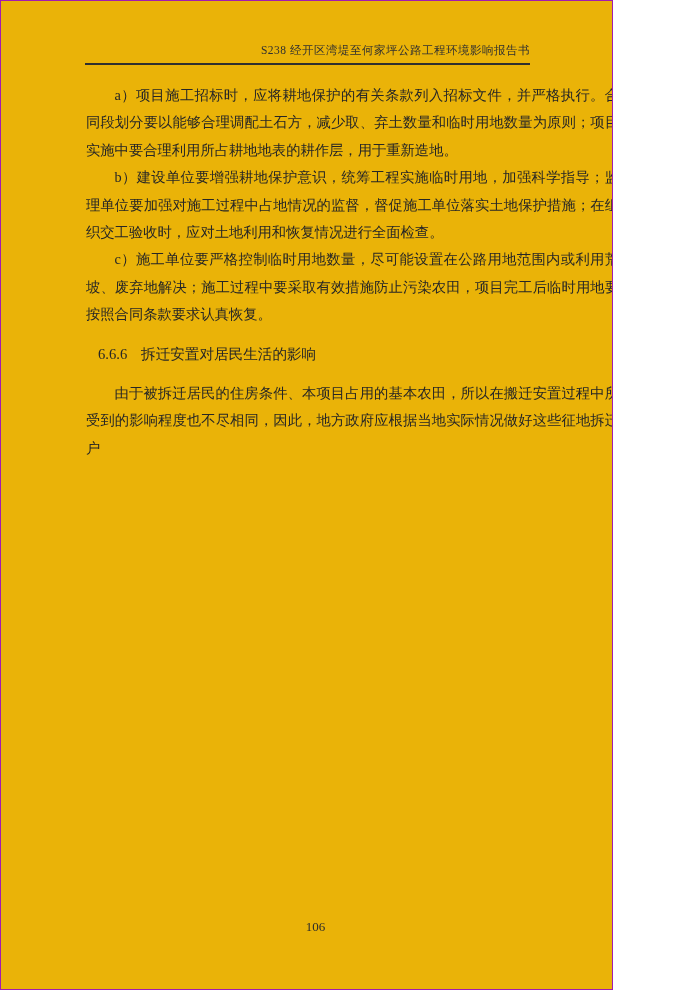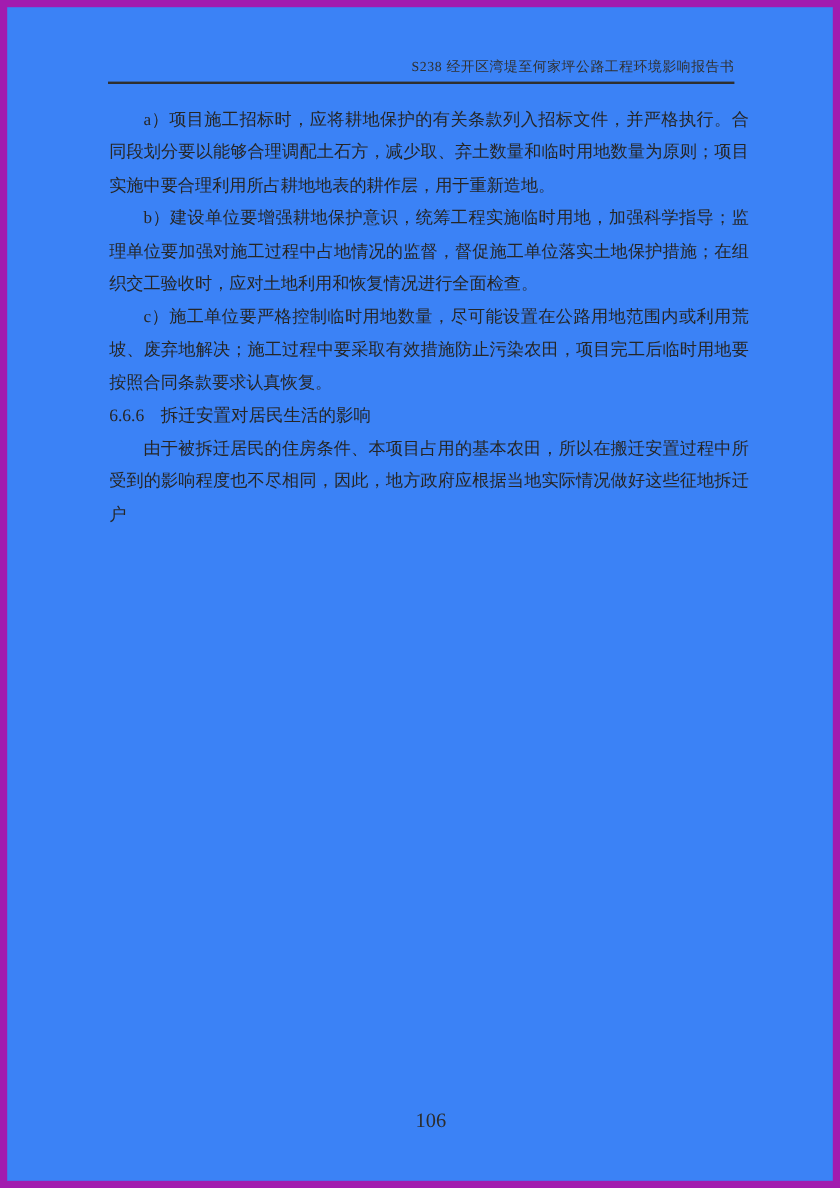--- a/index.html
+++ b/index.html
@@ -2,25 +2,25 @@
 <html lang="zh"><head>
 <meta charset="utf-8">
 <style>
   html, body {
     margin: 0;
     padding: 0;
     background: #ffffff;
   }
   .page {
     position: relative;
-    width: 700px;
+    width: 613px;
     height: 990px;
-    background: #3b82f6;
+    background: #eab308;
     box-sizing: border-box;
-    border: 6px solid #a21caf;
+    border: 1px solid #a21caf;
     font-family: "Liberation Serif", "DejaVu Serif", serif;
     color: #262626;
     overflow: hidden;
   }
   .running-header {
     position: absolute;
     top: 42px;
     left: 84px;
     right: 82px;
     text-align: right;
@@ -45,36 +45,36 @@
     font-size: 14.3px;
     line-height: 27.4px;
     text-align: justify;
     text-justify: inter-character;
   }
   .doc-body p.para {
     margin: 0;
     text-indent: 2em;
   }
   .doc-body h3.section-heading {
-    margin: 0;
+    margin: 12px;
     font-size: 14.6px;
     font-weight: normal;
     text-indent: 0;
     text-align: left;
   }
   .heading-number {
     margin-right: 0.95em;
   }
   .page-number {
     position: absolute;
     top: 918px;
     left: 0;
     right: 10px;
     text-align: center;
-    font-size: 17px;
+    font-size: 13px;
     color: #2c2c2c;
     padding-left: 28px;
   }
 </style>
 </head>
 <body>
 
 <div class="page">
   <div class="running-header">S238 经开区湾堤至何家坪公路工程环境影响报告书</div>
   <div class="header-rule"></div>

